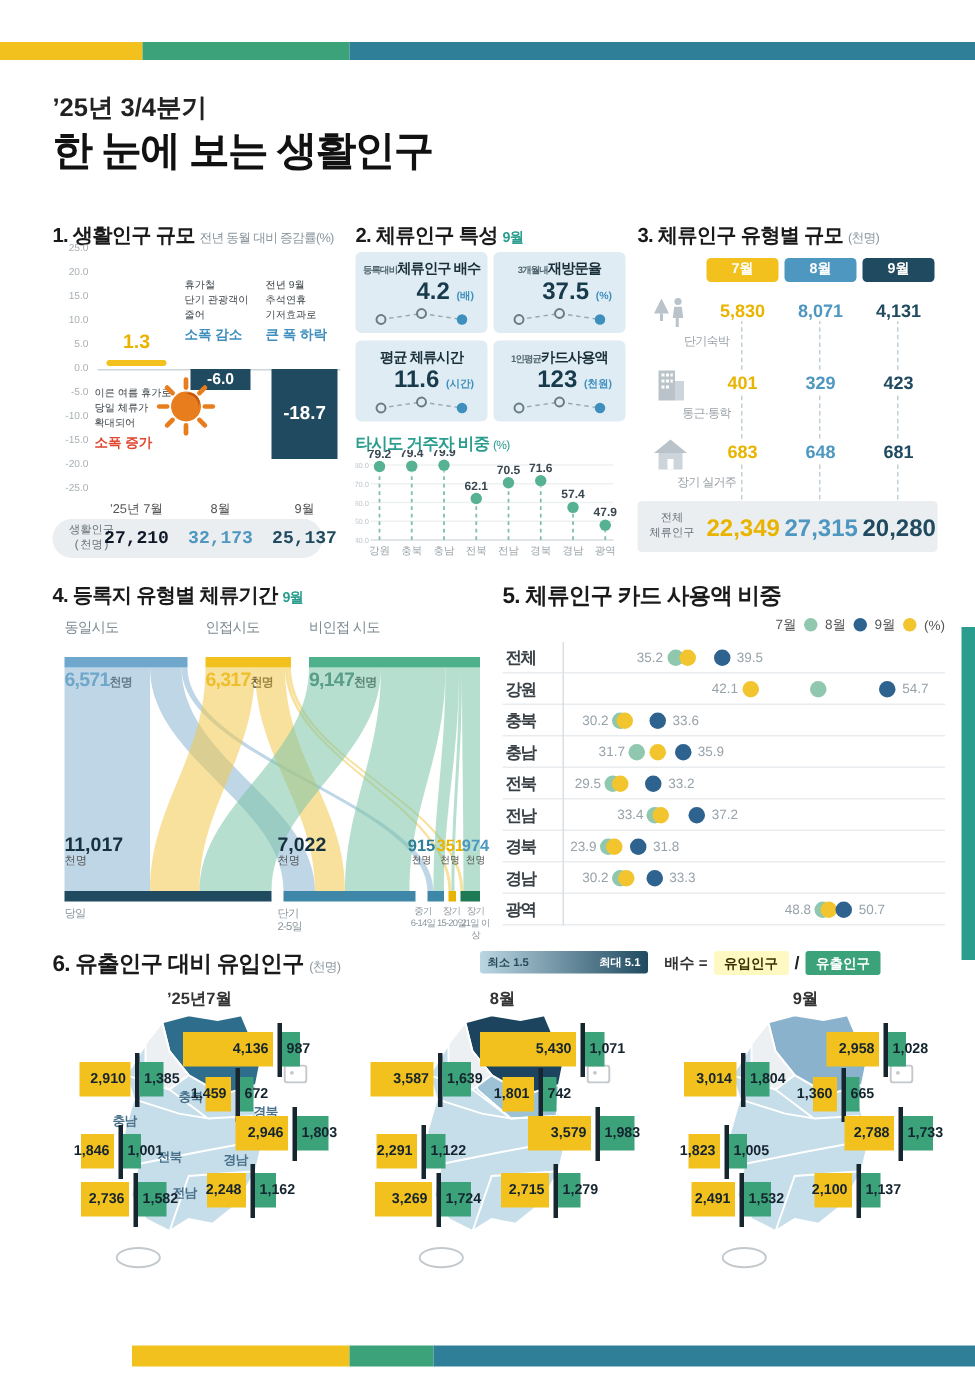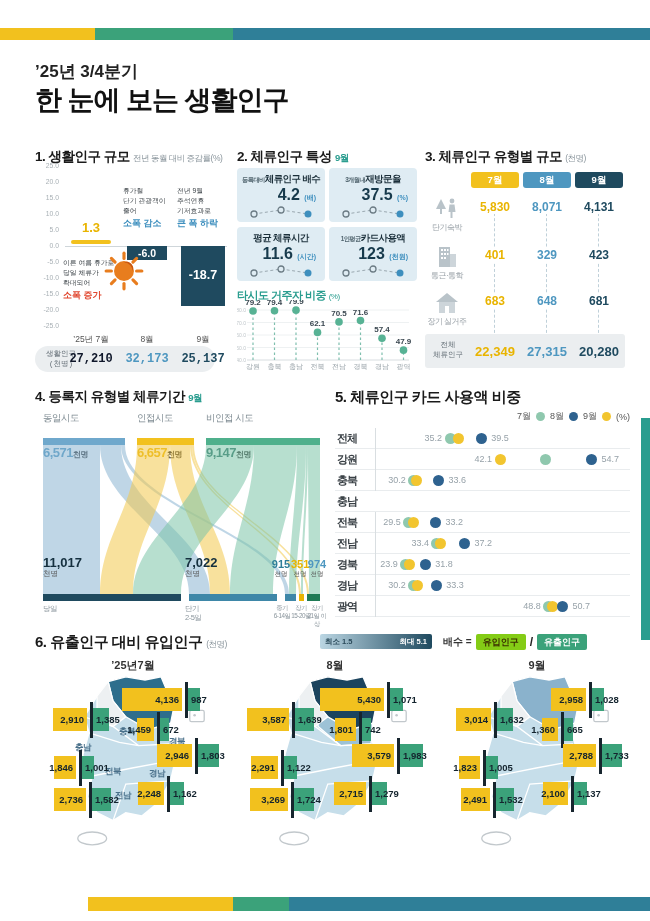--- a/index.html
+++ b/index.html
@@ -44,25 +44,25 @@
   .card .cv .un { font-size:7px; color:#3E8FBE; font-weight:bold; }
   .lolli-title { position:absolute; left:0; top:140px; font-size:11px; font-weight:bold; color:#2A9D8F; letter-spacing:-0.5px; }
   .lolli-title .un { font-size:8px; font-weight:normal; }
   #lollipop { position:absolute; left:0; top:152px; }
 
   
   #sec3 { left:425px; top:148px; width:200px; height:224px; }
   .chip { position:absolute; top:24px; width:48px; height:16px; border-radius:3px; color:#fff; font-size:9.5px; font-weight:bold; text-align:center; line-height:16px; }
   .s3dot { position:absolute; width:0; border-left:1px dashed #BFD0D9; top:60px; height:130px; z-index:0; }
   .s3icon { position:absolute; width:44px; text-align:center; }
-  .s3icolab { position:absolute; width:44px; text-align:center; font-size:8px; color:#9AA2A8; letter-spacing:-0.5px; }
+  .s3icolab { position:absolute; width:44px; text-align:center; font-size:8px; color:#9AA2A8; letter-spacing:-0.5px;margin-left:24px; }
   .s3val { position:absolute; width:48px; text-align:center; font-size:12px; font-weight:bold; z-index:1; background:#fff; }
   .s3foot { position:absolute; left:0; top:186px; width:200px; height:34px; background:#EBEEF0; border-radius:3px; z-index:1; }
   .s3foot .lab { position:absolute; left:0; top:6px; width:46px; text-align:center; font-size:7.5px; color:#667078; line-height:1.3; }
-  .s3foot .val { position:absolute; top:10px; width:48px; text-align:center; font-size:13px; font-weight:bold; }
+  .s3foot .val { position:absolute; top:10px; width:48px; text-align:center; font-size:16px; font-weight:bold; }
 
   
   #sec4 { left:35px; top:388px; width:292px; height:240px; }
   .sk-src { position:absolute; top:24px; font-size:9.5px; color:#7D8A91; letter-spacing:-0.5px; }
   .sk-srcv { position:absolute; top:57px; font-size:13px; font-weight:bold; letter-spacing:-0.5px; }
   .sk-srcv .un { font-size:8px; color:#333; font-weight:bold; }
   .sk-tgtv { position:absolute; top:168px; font-size:13px; font-weight:bold; color:#15303F; line-height:1.1; }
   .sk-tgtv .un { display:block; font-size:7.5px; color:#555; font-weight:normal; }
   .sk-tgtv-sm { position:absolute; top:170px; text-align:center; font-size:11px; font-weight:bold; line-height:1.1; }
   .sk-tgtv-sm .un { display:block; font-size:6.5px; color:#555; font-weight:normal; }
@@ -83,21 +83,21 @@
   
   #sec6 { left:35px; top:632px; width:600px; height:262px; }
   .s6head { position:absolute; left:0; top:0; width:600px; height:20px; }
   .s6grad { position:absolute; left:285px; top:2px; width:112px; height:15px; border-radius:2px;
             background:linear-gradient(90deg,#BBD6E3,#1F4A5F); font-size:7.5px; font-weight:bold; }
   .s6grad .mn { position:absolute; left:5px; top:3px; color:#2A4A5A; }
   .s6grad .mx { position:absolute; right:5px; top:3px; color:#fff; }
   .s6formula { position:absolute; left:408px; top:2px; display:flex; align-items:center; gap:4px; }
   .s6formula .eq { font-size:10px; font-weight:bold; color:#333; }
   .chip6 { height:16px; line-height:16px; padding:0 7px; font-size:9px; font-weight:bold; border-radius:2px; }
-  .chip6.in { background:#84cc16; color:#3A2E00; }
+  .chip6.in { background:#fef9c3; color:#3A2E00; }
   .chip6.out { background:#3BA27A; color:#fff; }
   .s6slash { font-size:12px; font-weight:bold; color:#222; }
   .panel { position:absolute; top:26px; width:196px; height:235px; }
   .panel .ptitle { position:absolute; left:0; top:0; width:196px; text-align:center; font-size:11px; font-weight:bold; color:#333; }
   .panel .mapbox { position:absolute; left:14px; top:14px; }
   .rlabel { position:absolute; font-size:8.5px; font-weight:bold; color:#49708A; letter-spacing:-0.5px; z-index:2; }
   .pair { position:absolute; height:36px; z-index:3; }
   .pair .divider { position:absolute; left:0; top:0; width:3px; height:36px; background:#17252E; }
   .pair .inbox { position:absolute; right:3px; top:6px; height:23px; background:#F2C11E; }
   .pair .inbox span { position:absolute; right:3px; top:6px; font-size:9.5px; font-weight:bold; color:#14242E; white-space:nowrap; }
@@ -346,21 +346,21 @@
   </div>
 
   <div id="sec4" class="abs">
     <div class="stitle"><span>4. 등록지 유형별 체류기간</span>
       <span class="ssub-teal">9월</span></div>
 
     <span class="sk-src" style="left:8px">동일시도</span>
     <span class="sk-src" style="left:102px">인접시도</span>
     <span class="sk-src" style="left:171px">비인접 시도</span>
     <span class="sk-srcv" style="left:8px;color:#4E97C0"><span>6,571</span><span class="un">천명</span></span>
-    <span class="sk-srcv" style="left:102px;color:#E9B400"><span>6,657</span><span class="un">천명</span></span>
+    <span class="sk-srcv" style="left:102px;color:#E9B400"><span>6,317</span><span class="un">천명</span></span>
     <span class="sk-srcv" style="left:171px;color:#2E6E62"><span>9,147</span><span class="un">천명</span></span>
 
     <svg class="abs" style="left:0;top:38px" width="292" height="178" viewBox="0 0 292 178">
       <g fill="rgba(139,181,210,0.55)">
         <path d="M8,19 C8,80 8,110 8,168 L65,168 C65,110 65,80 65,19 Z"></path>
         <path d="M65,19 C65,80 154,110 154,168 L175,168 C175,110 86,80 86,19 Z"></path>
         <path d="M86,19 C86,80 250,110 250,168 L254,168 C254,110 90,80 90,19 Z"></path>
       </g>
       <g fill="rgba(242,201,76,0.55)">
         <path d="M102,19 C102,80 65,110 65,168 L98,168 C98,110 135,80 135,19 Z"></path>
@@ -440,20 +440,27 @@
           <div class="track">
             <span class="s5min" style="left: calc(14.8571% - 8px); transform: translateX(-100%);">30.2</span>
             <span class="s5max" style="left: calc(24.5714% + 10px);">33.6</span>
             <span class="s5dot" style="left: calc(14.8571% - 5.5px); background: rgb(143, 200, 174);"></span>
             <span class="s5dot" style="left: calc(16% - 5.5px); background: rgb(242, 197, 47);"></span>
             <span class="s5dot" style="left: calc(24.5714% - 5.5px); background: rgb(46, 98, 143);"></span>
           </div>
         </div>
         <div class="s5row">
           <span class="lab">충남</span>
+          <div class="track">
+            <span class="s5min" style="left: calc(19.1429% - 8px); transform: translateX(-100%);">31.7</span>
+            <span class="s5max" style="left: calc(31.1429% + 10px);">35.9</span>
+            <span class="s5dot" style="left: calc(19.1429% - 5.5px); background: rgb(143, 200, 174);"></span>
+            <span class="s5dot" style="left: calc(24.5714% - 5.5px); background: rgb(242, 197, 47);"></span>
+            <span class="s5dot" style="left: calc(31.1429% - 5.5px); background: rgb(46, 98, 143);"></span>
+          </div>
         </div>
         <div class="s5row">
           <span class="lab">전북</span>
           <div class="track">
             <span class="s5min" style="left: calc(12.8571% - 8px); transform: translateX(-100%);">29.5</span>
             <span class="s5max" style="left: calc(23.4286% + 10px);">33.2</span>
             <span class="s5dot" style="left: calc(12.8571% - 5.5px); background: rgb(143, 200, 174);"></span>
             <span class="s5dot" style="left: calc(14.8571% - 5.5px); background: rgb(242, 197, 47);"></span>
             <span class="s5dot" style="left: calc(23.4286% - 5.5px); background: rgb(46, 98, 143);"></span>
           </div>
@@ -706,21 +713,21 @@
             <div class="outbox" style="width: 9px;">
               <span>665</span>
             </div>
           </div>
           <div class="pair" style="left: 55px; top: 44px;">
             <div class="divider"></div>
             <div class="inbox" style="width: 35px;">
               <span>3,014</span>
             </div>
             <div class="outbox" style="width: 16px;">
-              <span>1,632</span>
+              <span>1,804</span>
             </div>
           </div>
           <div class="pair" style="left: 160px; top: 80px;">
             <div class="divider"></div>
             <div class="inbox" style="width: 33px;">
               <span>2,788</span>
             </div>
             <div class="outbox" style="width: 20px;">
               <span>1,733</span>
             </div>

